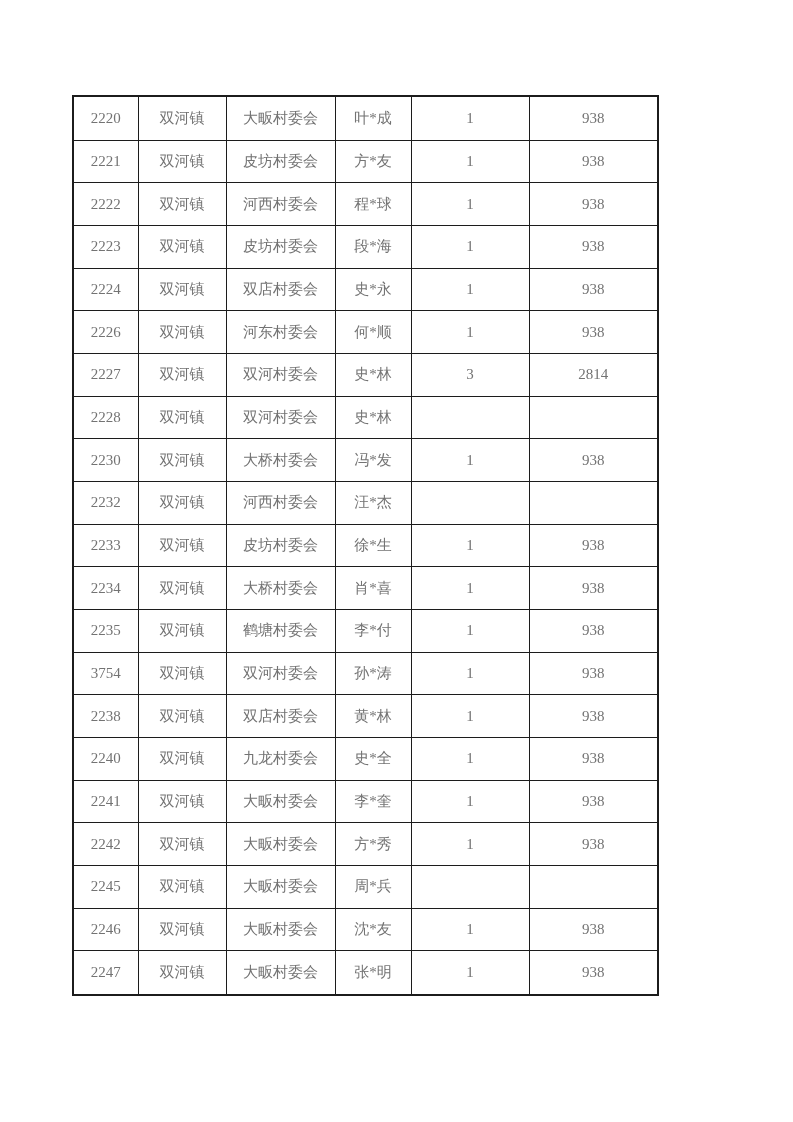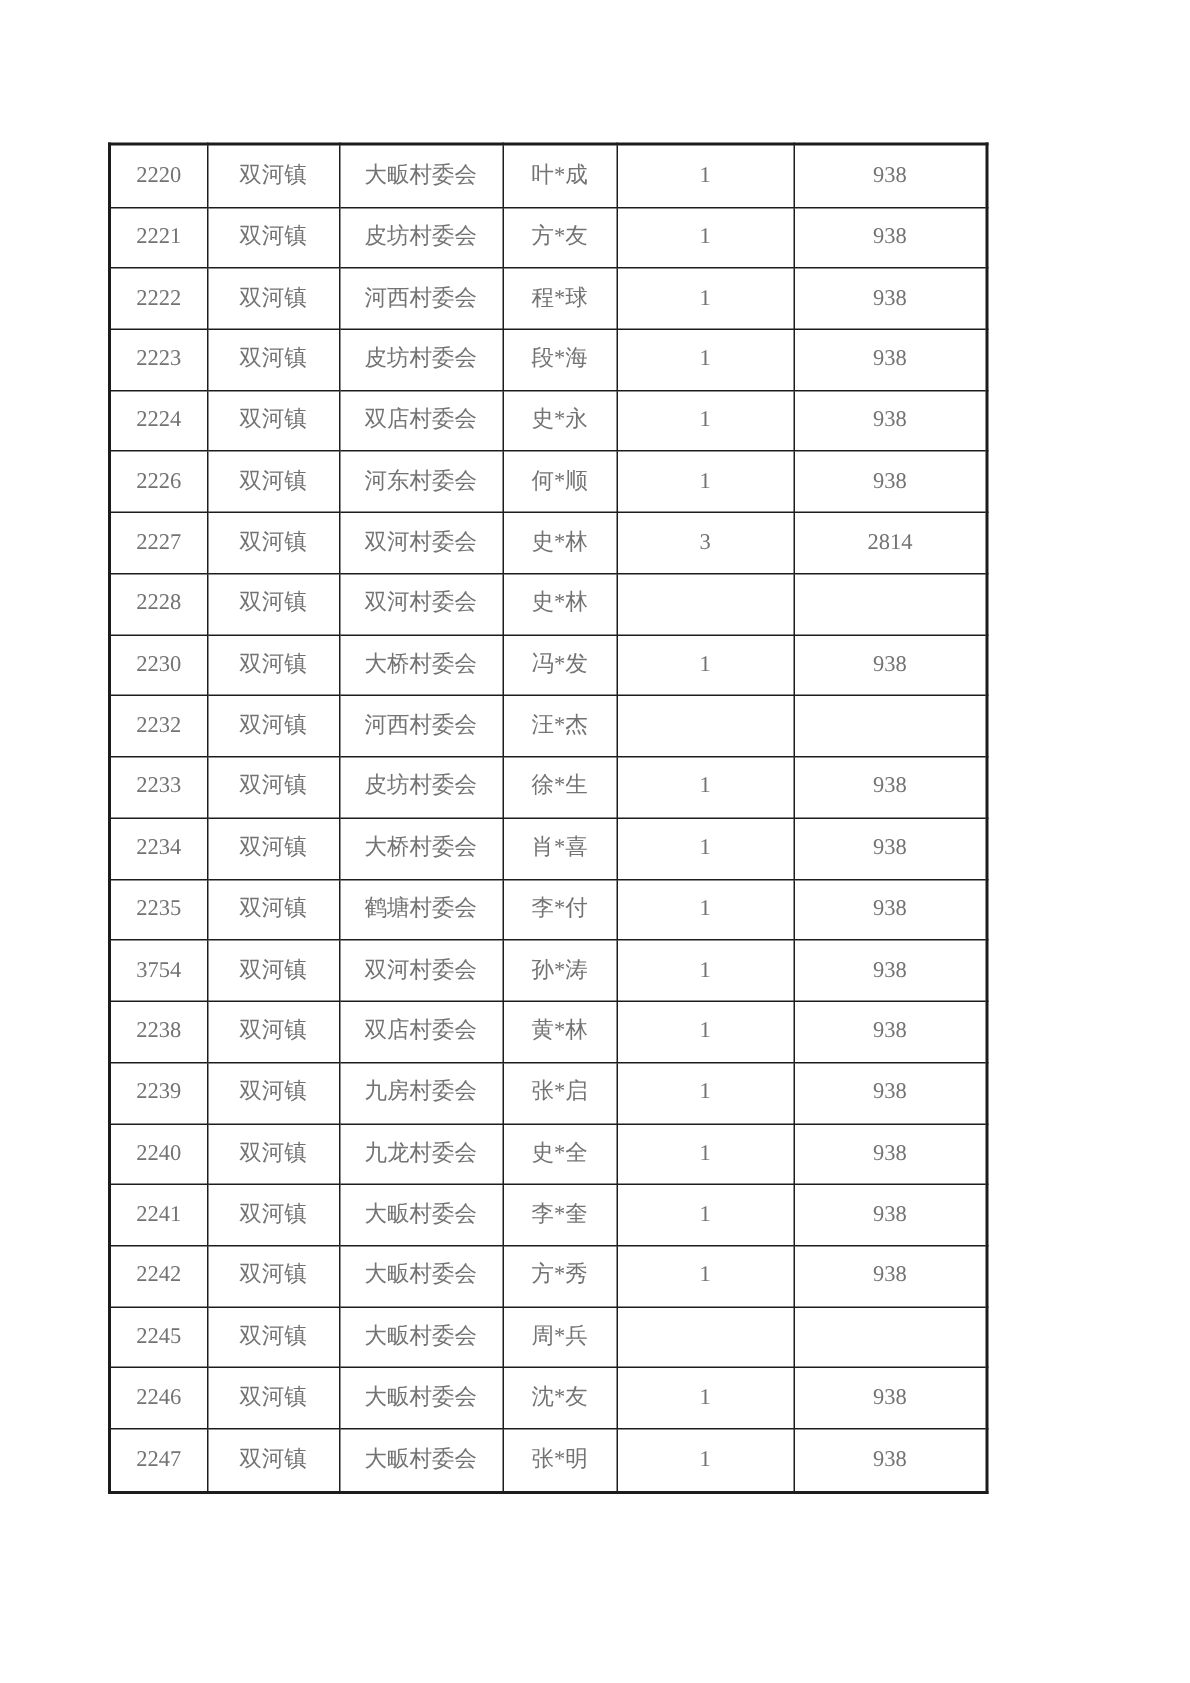--- a/index.html
+++ b/index.html
@@ -189,28 +189,20 @@
 
   <tr>
     <td>2238</td>
     <td>双河镇</td>
     <td>双店村委会</td>
     <td>黄*林</td>
     <td>1</td>
     <td>938</td>
   </tr>
 
-  <tr>
-    <td>2239</td>
-    <td>双河镇</td>
-    <td>九房村委会</td>
-    <td>张*启</td>
-    <td>1</td>
-    <td>938</td>
-  </tr>
 
   <tr>
     <td>2240</td>
     <td>双河镇</td>
     <td>九龙村委会</td>
     <td>史*全</td>
     <td>1</td>
     <td>938</td>
   </tr>
 

